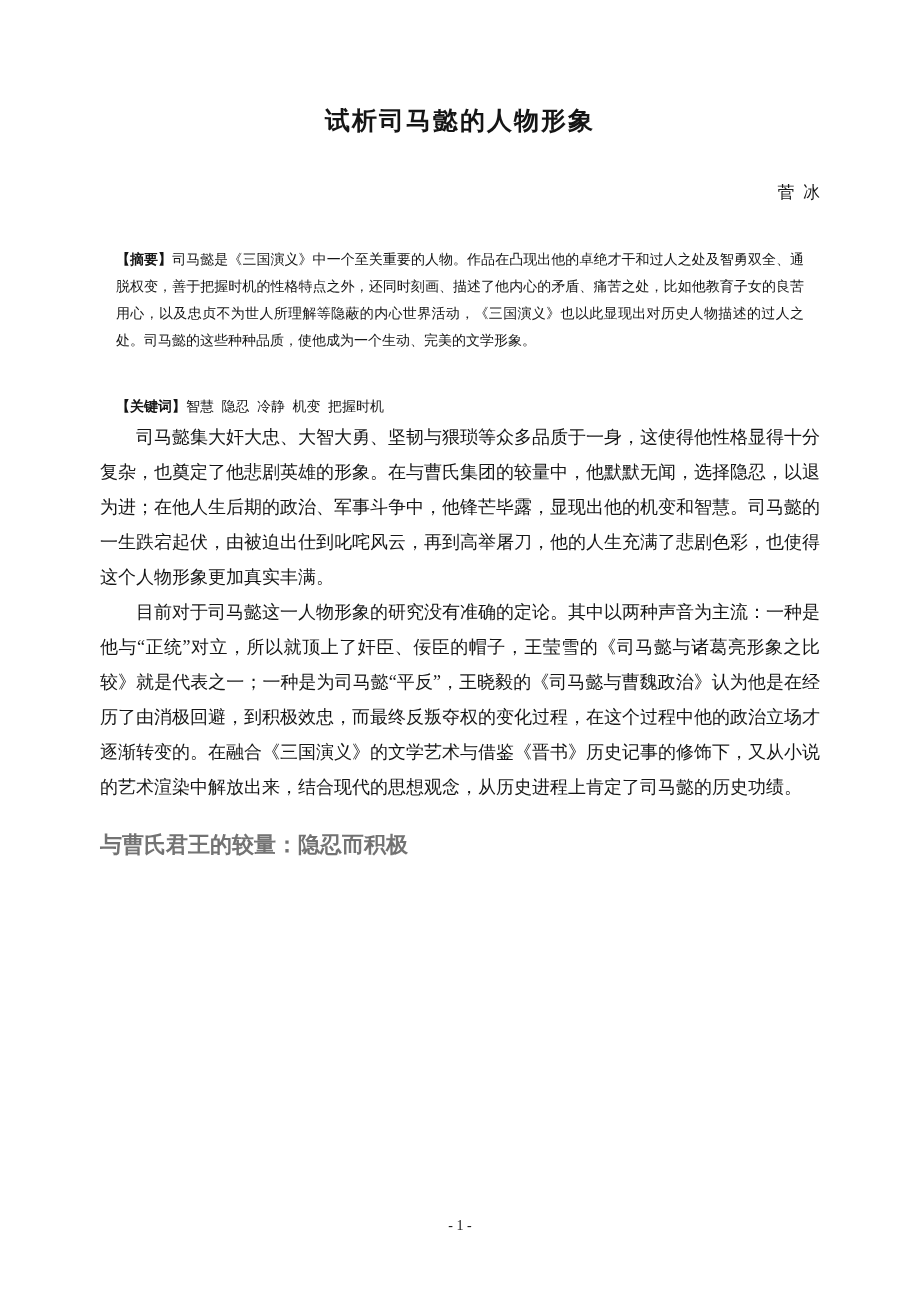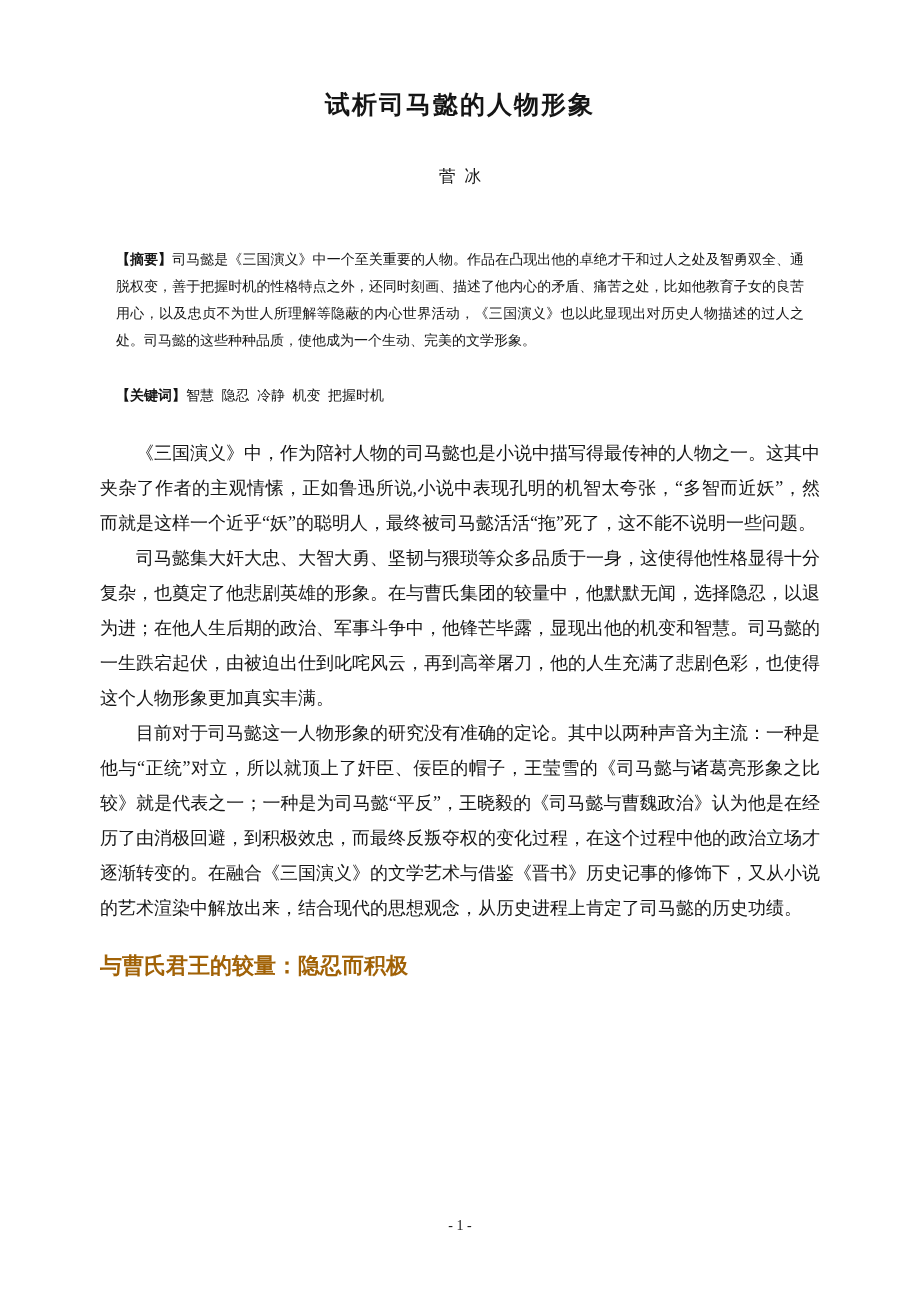--- a/index.html
+++ b/index.html
@@ -5,64 +5,64 @@
   * { margin: 0; padding: 0; box-sizing: border-box; }
   html, body { background: #ffffff; }
   .page {
     position: relative;
     width: 920px;
     height: 1302px;
     margin: 0 auto;
     background: #ffffff;
     color: #151515;
     font-family: "Liberation Serif", "DejaVu Serif", serif;
-    padding: 0 100px;
+    padding: 16px 100px;
     overflow: hidden;
   }
   .title {
     padding-top: 86px;
     text-align: center;
     font-size: 25px;
     font-weight: bold;
     line-height: 38px;
     letter-spacing: 2px;
   }
   .author {
     margin-top: 40px;
-    text-align: center;
+    text-align: right;
     font-size: 17px;
     line-height: 26px;
     white-space: pre-wrap;
   }
   .abstract, .keywords {
     padding: 0 16px;
     font-size: 14px;
     line-height: 27px;
     text-align: justify;
   }
-  .abstract { margin-top: 56px; }
-  .keywords { margin-top: 28px; }
+  .abstract { margin-top: 40px; }
+  .keywords { margin-top: 39px; }
   .block-label {
     font-weight: bold;
     font-family: "Liberation Sans", "DejaVu Sans", sans-serif;
   }
   .kw-text { white-space: pre-wrap; word-spacing: 4px; }
   .body-para {
     font-size: 18px;
     line-height: 35px;
     text-align: justify;
     text-indent: 2em;
   }
   .first-body { margin-top: 27px; }
   .section-heading {
     margin-top: 24px;
     font-family: "Liberation Sans", "DejaVu Sans", sans-serif;
     font-size: 22px;
     font-weight: bold;
-    color: #a16207;
+    color: #737373;
     line-height: 32px;
   }
   .para-after-heading { margin-top: 34px; }
   .footer {
     position: absolute;
     bottom: 68px;
     left: 0;
     right: 0;
     text-align: center;
     font-size: 14px;
@@ -75,21 +75,20 @@
 <div class="page">
 
   <h1 class="title">试析司马懿的人物形象</h1>
 
   <div class="author">菅  冰</div>
 
   <p class="abstract"><span class="block-label">【摘要】</span><span>司马懿是《三国演义》中一个至关重要的人物。作品在凸现出他的卓绝才干和过人之处及智勇双全、通脱权变，善于把握时机的性格特点之外，还同时刻画、描述了他内心的矛盾、痛苦之处，比如他教育子女的良苦用心，以及忠贞不为世人所理解等隐蔽的内心世界活动，《三国演义》也以此显现出对历史人物描述的过人之处。司马懿的这些种种品质，使他成为一个生动、完美的文学形象。</span></p>
 
   <p class="keywords"><span class="block-label">【关键词】</span><span class="kw-text">智慧 隐忍 冷静 机变 把握时机</span></p>
 
-  <p class="body-para first-body">《三国演义》中，作为陪衬人物的司马懿也是小说中描写得最传神的人物之一。这其中夹杂了作者的主观情愫，正如鲁迅所说,小说中表现孔明的机智太夸张，“多智而近妖”，然而就是这样一个近乎“妖”的聪明人，最终被司马懿活活“拖”死了，这不能不说明一些问题。</p>
 
   <p class="body-para">司马懿集大奸大忠、大智大勇、坚韧与猥琐等众多品质于一身，这使得他性格显得十分复杂，也奠定了他悲剧英雄的形象。在与曹氏集团的较量中，他默默无闻，选择隐忍，以退为进；在他人生后期的政治、军事斗争中，他锋芒毕露，显现出他的机变和智慧。司马懿的一生跌宕起伏，由被迫出仕到叱咤风云，再到高举屠刀，他的人生充满了悲剧色彩，也使得这个人物形象更加真实丰满。</p>
 
   <p class="body-para">目前对于司马懿这一人物形象的研究没有准确的定论。其中以两种声音为主流：一种是他与“正统”对立，所以就顶上了奸臣、佞臣的帽子，王莹雪的《司马懿与诸葛亮形象之比较》就是代表之一；一种是为司马懿“平反”，王晓毅的《司马懿与曹魏政治》认为他是在经历了由消极回避，到积极效忠，而最终反叛夺权的变化过程，在这个过程中他的政治立场才逐渐转变的。在融合《三国演义》的文学艺术与借鉴《晋书》历史记事的修饰下，又从小说的艺术渲染中解放出来，结合现代的思想观念，从历史进程上肯定了司马懿的历史功绩。</p>
 
   <h2 class="section-heading">与曹氏君王的较量：隐忍而积极</h2>
 
 
   <div class="footer">- 1 -</div>
 

